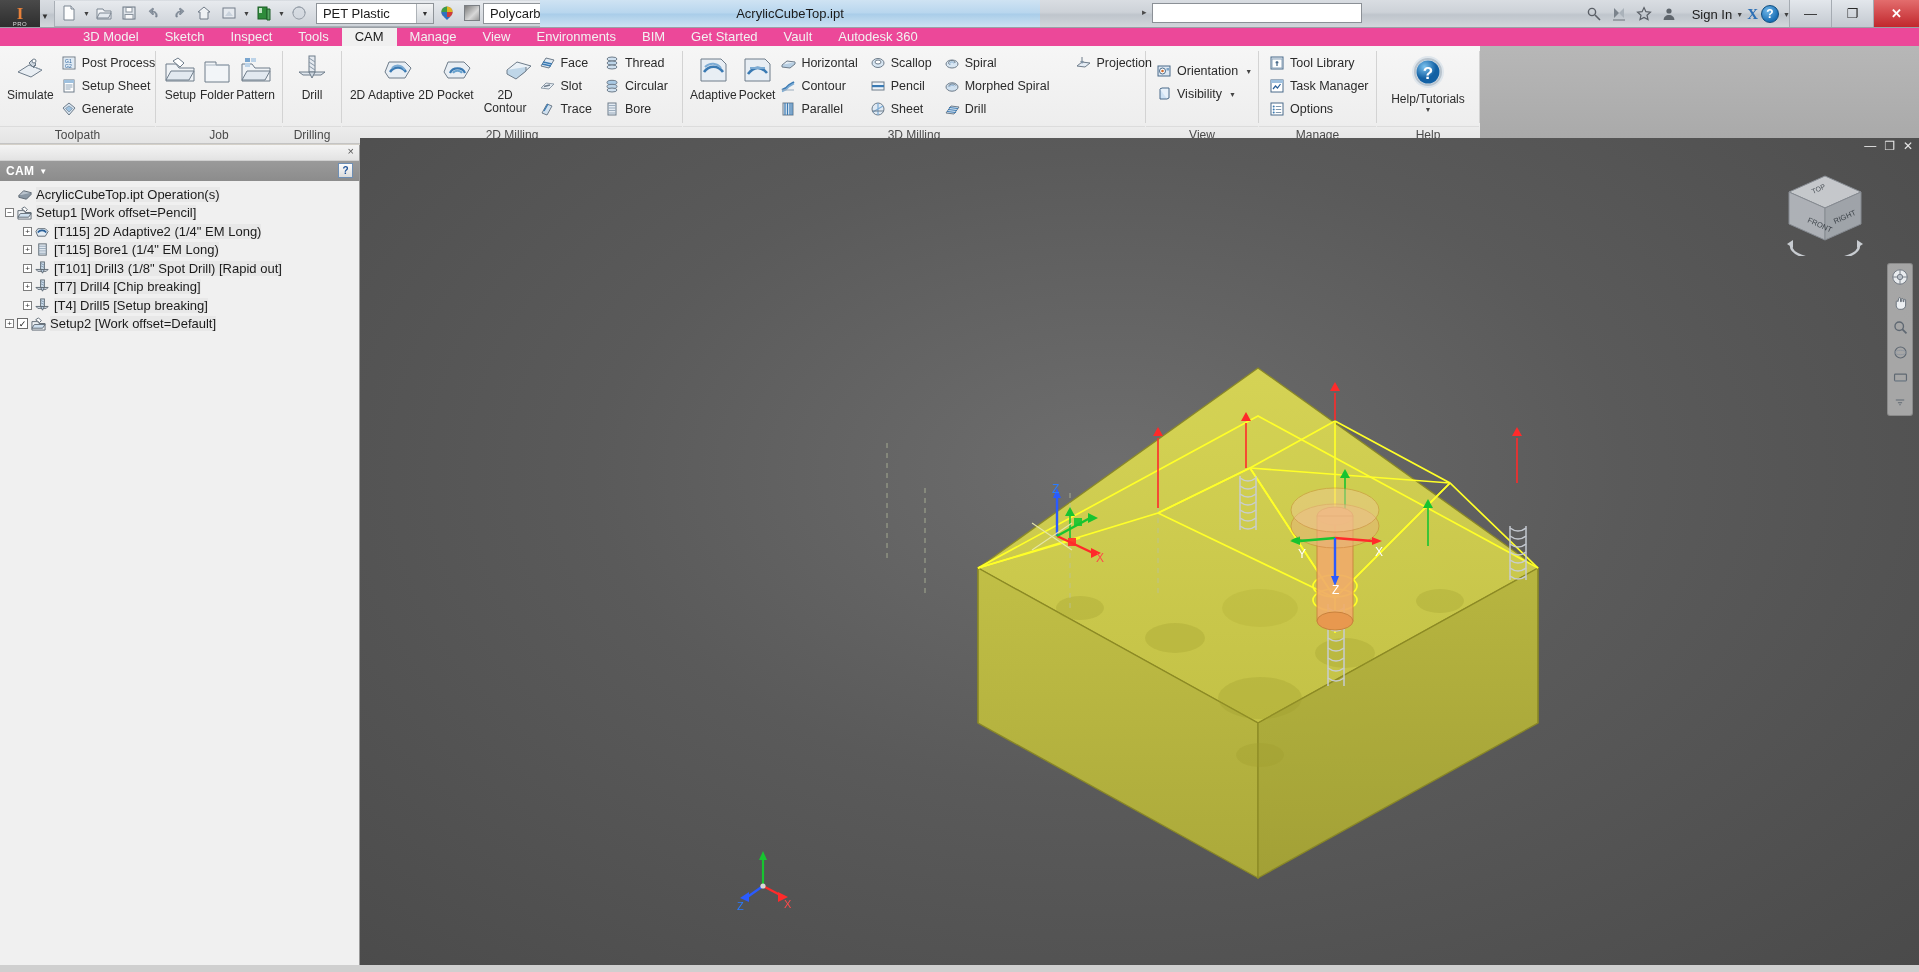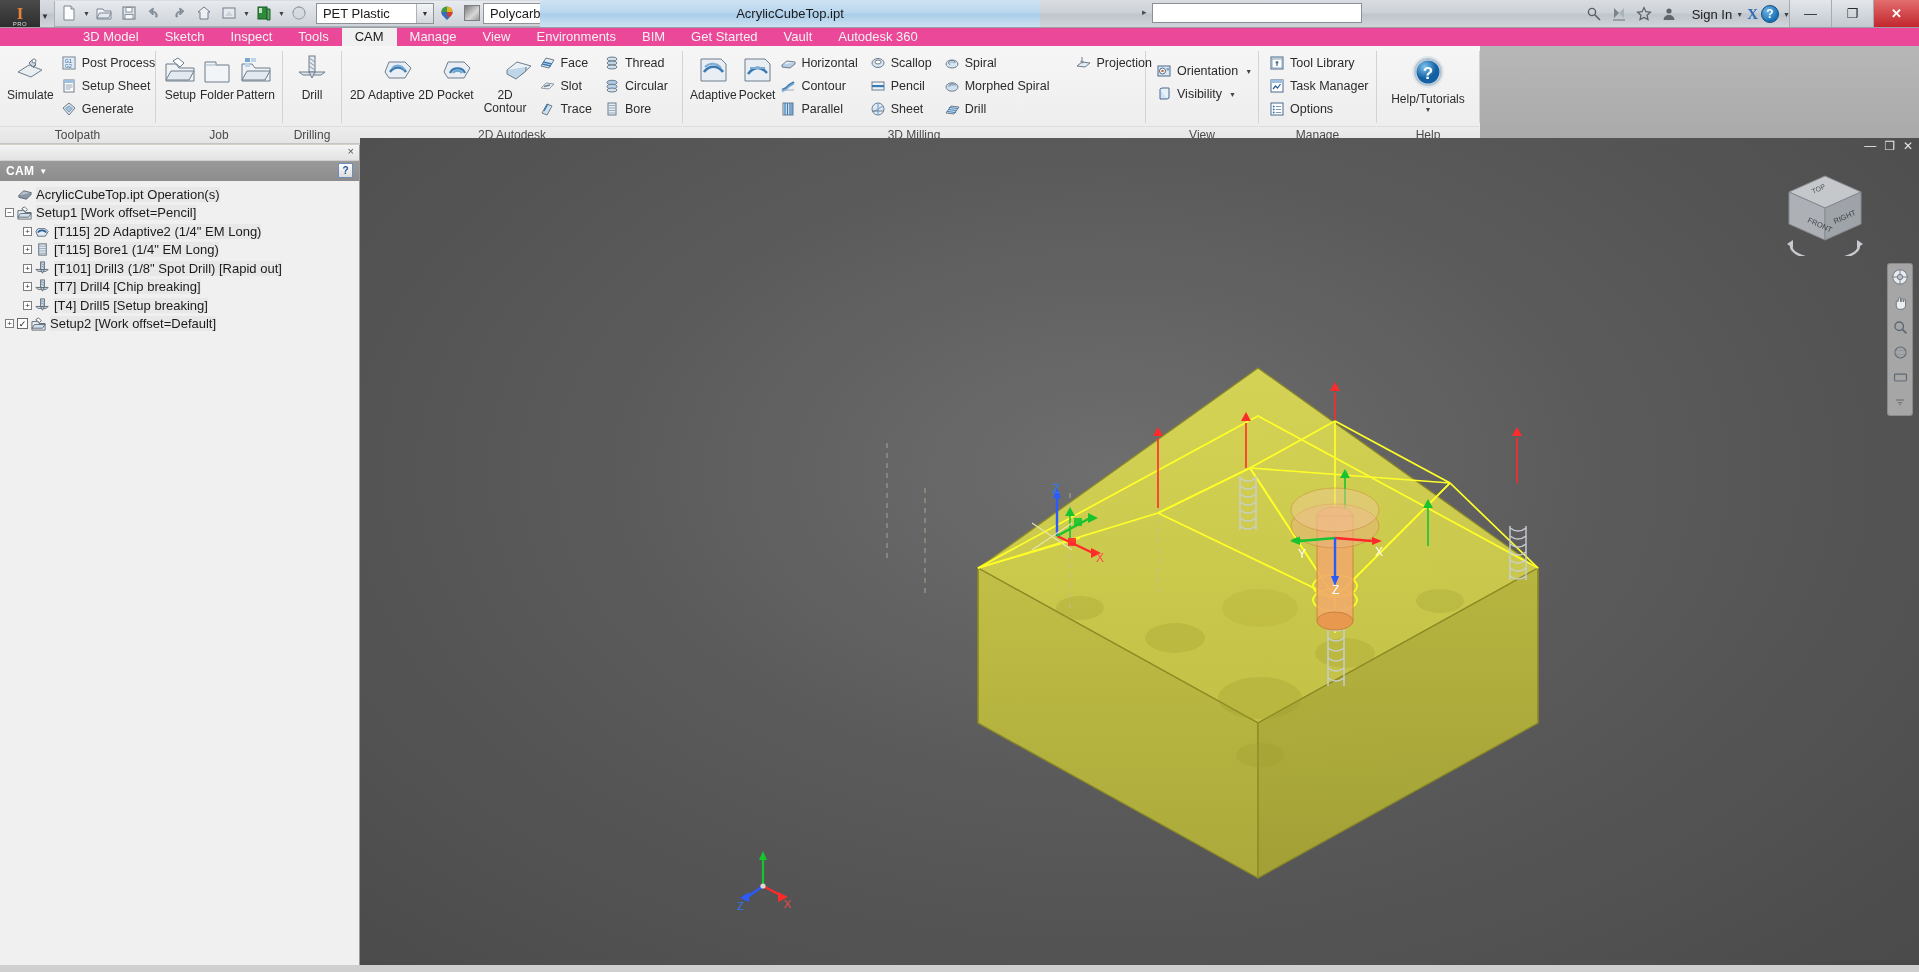--- a/index.html
+++ b/index.html
@@ -506,21 +506,21 @@
         </div>
         <div class="smbtn">
           <svg class="ico i16" viewBox="0 0 16 16">
               <rect x="4" y="2" width="8" height="12" fill="#e4ebf2" stroke="#6e7c8a"></rect>
               <path d="M4 4.5h8M4 7h8M4 9.5h8M4 12h8" stroke="#9cadbe"></path>
             </svg>
           <span class="lbl">Bore</span>
         </div>
       </div>
     </div>
-    <div class="panel-label">2D Autodesk</div>
+    <div class="panel-label">2D Milling</div>
   </div>
   <div class="panel-sep"></div>
 
   <div class="panel" style="width:462px;">
     <div class="panel-body" style="gap:0;">
       <div class="bigbtn" style="width:54px;">
         <svg class="ico i32" viewBox="0 0 32 32">
             <path d="M4 5h20l5 5v17H4z" fill="#e8eef4" stroke="#6e7c8a"></path>
             <path d="M7 18c5-7 14-7 19 0" fill="none" stroke="#3a7ab3" stroke-width="2.6"></path>
             <path d="M8 13c5-5 12-4 16 1" fill="none" stroke="#7cabd4" stroke-width="2"></path>

